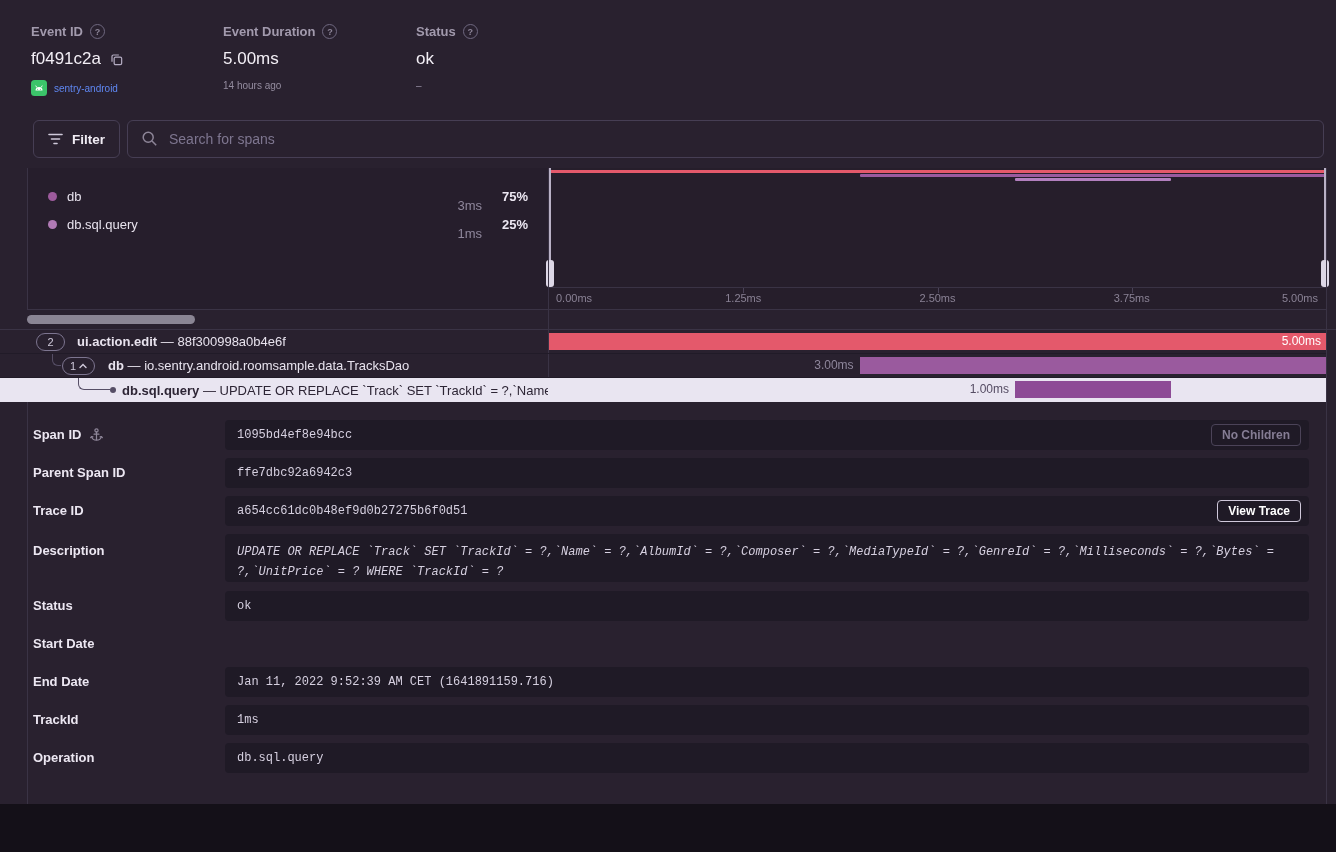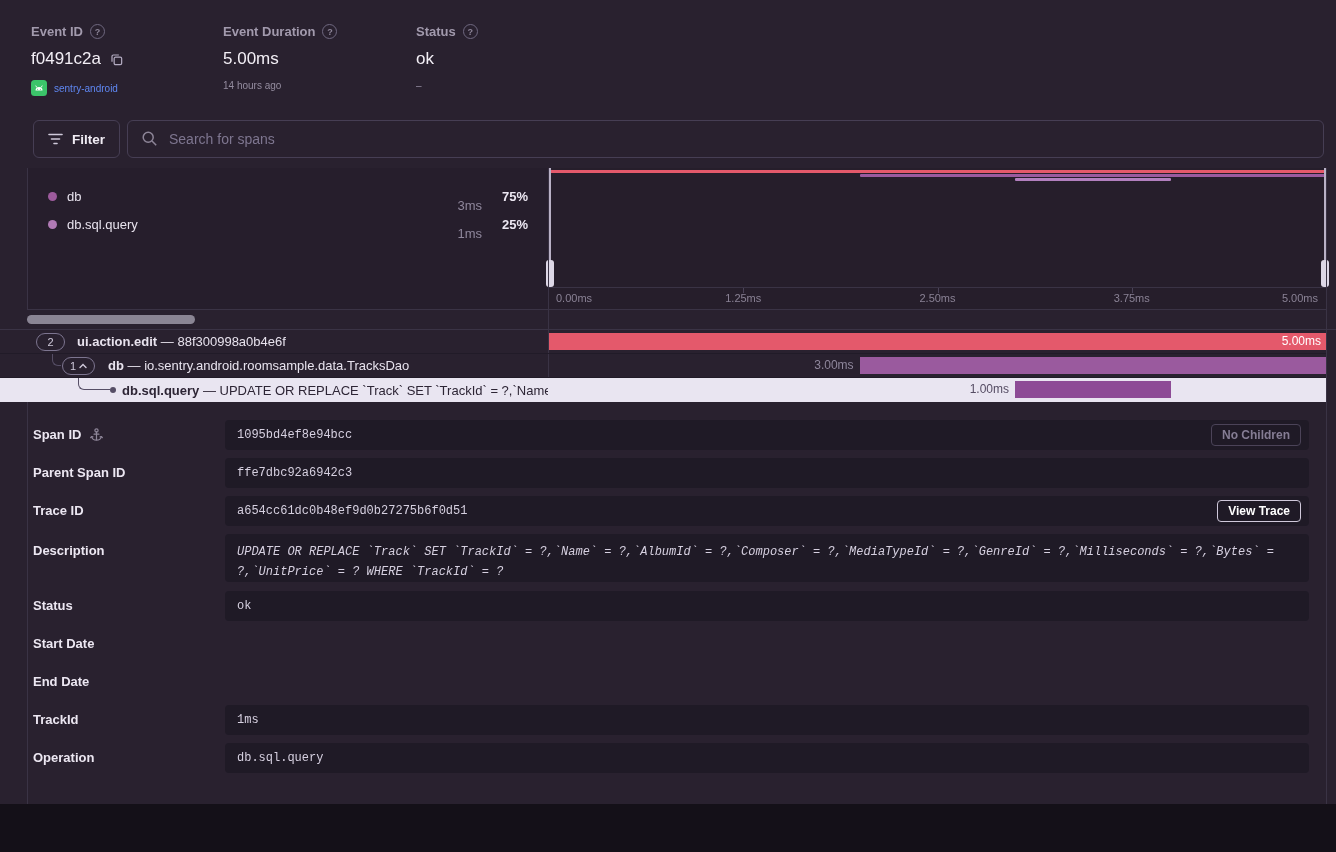--- a/index.html
+++ b/index.html
@@ -320,20 +320,21 @@
       </div>
     <div class="d-box" style="top:189px;"><span>ok</span></div>
 
     <div class="d-label" style="top:234px;">
         <span>Start Date</span>
       </div>
 
     <div class="d-label" style="top:272px;">
         <span>End Date</span>
       </div>
+    <div class="d-box" style="top:265px;"><span>Jan 11, 2022 9:52:39 AM CET (1641891159.716)</span></div>
 
     <div class="d-label" style="top:310px;">
         <span>TrackId</span>
       </div>
     <div class="d-box" style="top:303px;"><span>1ms</span></div>
 
     <div class="d-label" style="top:348px;">
         <span>Operation</span>
       </div>
     <div class="d-box" style="top:341px;"><span>db.sql.query</span></div>

